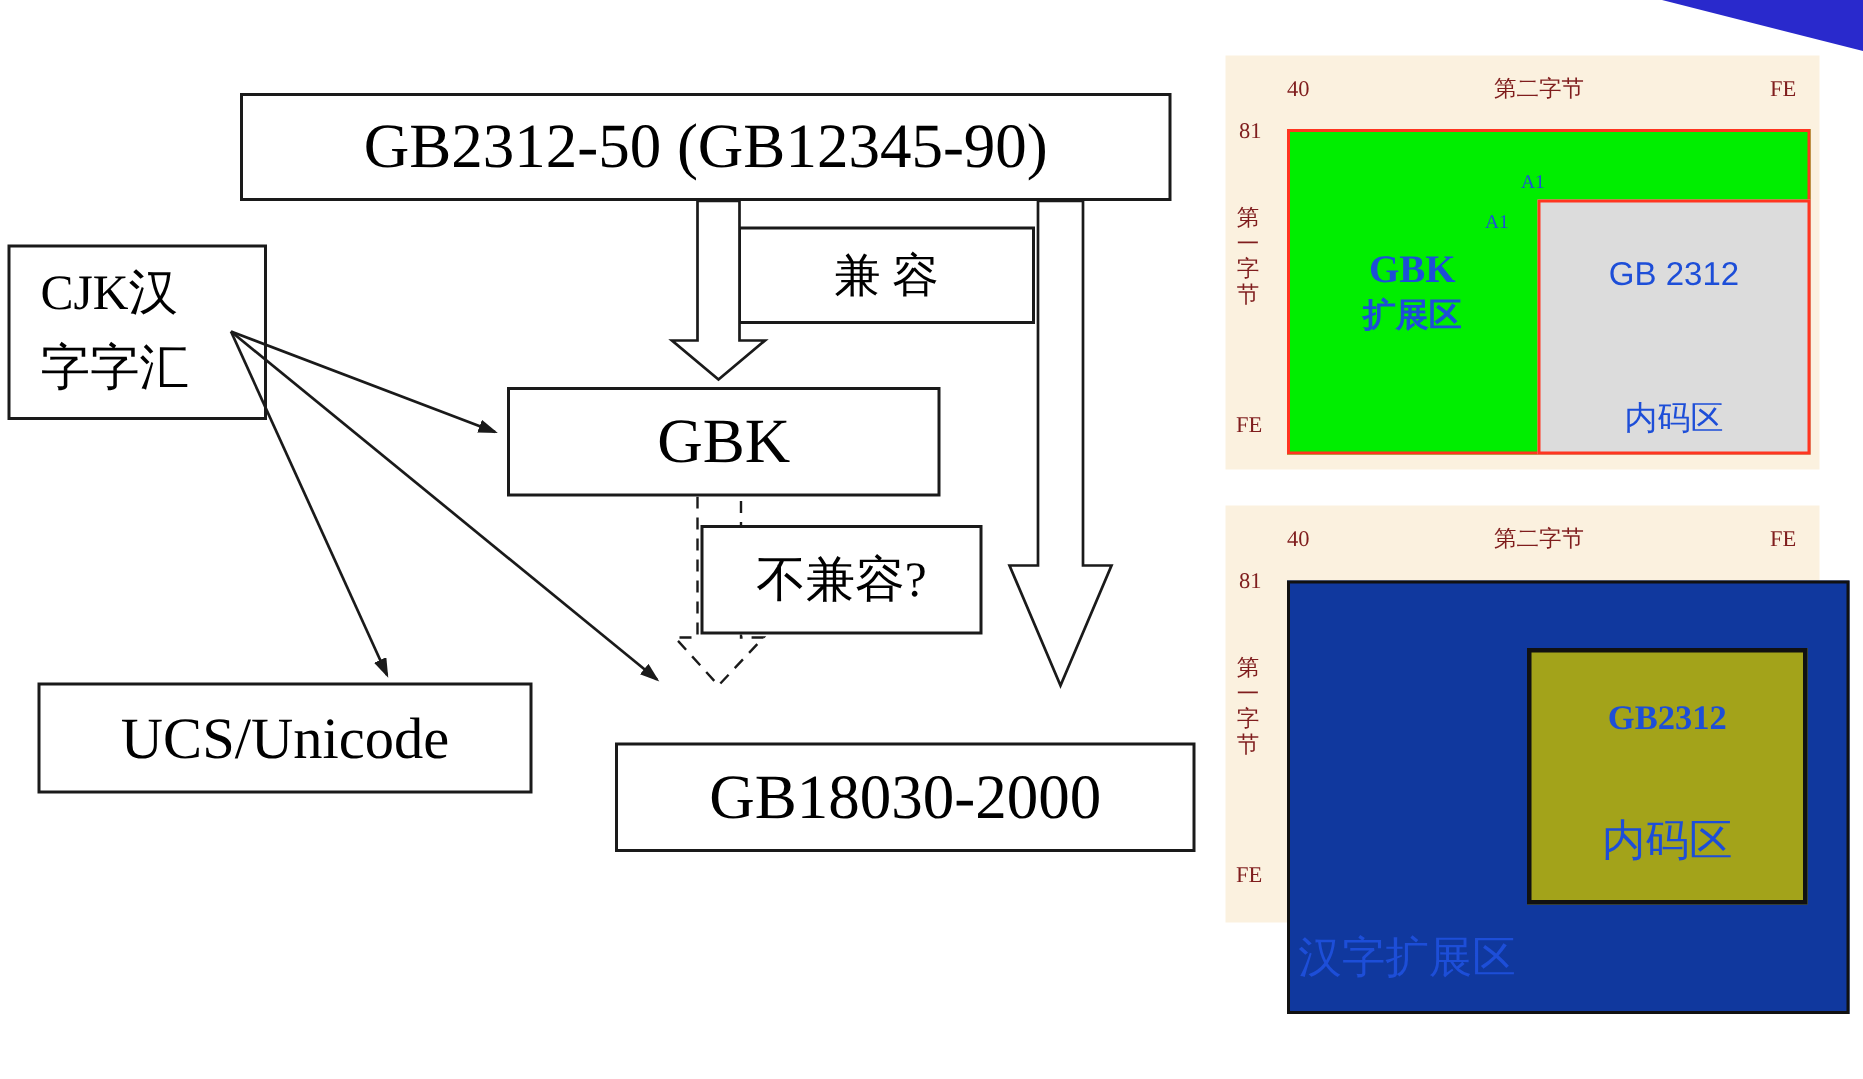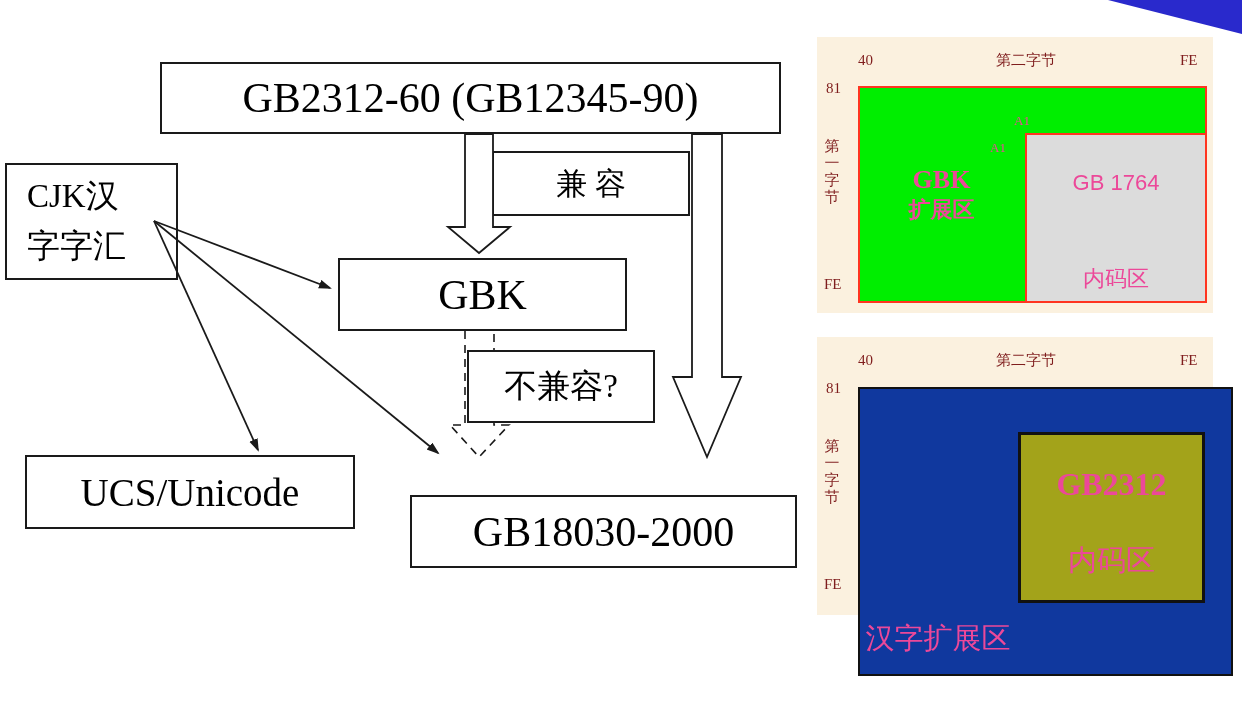--- a/index.html
+++ b/index.html
@@ -13,39 +13,39 @@
     position:absolute;background:#ffffff;border:2px solid #1a1a1a;
     display:flex;align-items:center;justify-content:center;
     color:#000;z-index:2;box-sizing:border-box;white-space:nowrap;
   }
   #arrows-over{z-index:3;}
   .panel{position:absolute;z-index:0;}
   .lbl{position:absolute;color:#7f1d1d;font-size:15px;line-height:1.1;z-index:2;}
   .ctr{text-align:center;}
   .vert{width:18px;line-height:17px;word-break:break-all;text-align:center;}
   .zone{position:absolute;box-sizing:border-box;}
-  .zonetext{position:absolute;text-align:center;color:#ec4899;z-index:3;}
+  .zonetext{position:absolute;text-align:center;color:#1d4ed8;z-index:3;}
   .b{font-weight:bold;}
   .sans{font-family:"Liberation Sans","DejaVu Sans",sans-serif;}
   #corner-triangle{
     position:absolute;right:0;top:0;width:134px;height:34px;z-index:4;
     clip-path:polygon(0 0,100% 0,100% 100%);
   }
 </style>
 </head>
 <body>
 
 <div id="stage">
 
   <svg class="layer" id="arrows-under">
     <path d="M465,331 L465,425 L450,425 L479,457 L509,425 L494,425 L494,331" fill="#ffffff" stroke="#1a1a1a" stroke-width="1.6" stroke-dasharray="8 6"></path>
   </svg>
 
   <div class="node" style="left:160px;top:62px;width:621px;height:72px;font-size:42px;">
-    <span>GB2312-60 (GB12345-90)</span>
+    <span>GB2312-50 (GB12345-90)</span>
   </div>
 
   <div class="node" style="left:492px;top:151px;width:198px;height:65px;font-size:31px;">
     <span>兼 容</span>
   </div>
 
   <div class="node" style="left:5px;top:163px;width:173px;height:117px;font-size:33px;justify-content:flex-start;padding-left:20px;">
     <span style="line-height:1.5;white-space:normal;">
       <span>CJK汉</span><br>
       <span>字字汇</span>
@@ -91,34 +91,34 @@
   <div class="lbl" style="left:824px;top:276px;">FE</div>
 
   <div class="zone" style="left: 858px; top: 86px; width: 349px; height: 217px; border: 2px solid rgb(255, 53, 32); z-index: 1; background-color: rgb(0, 238, 0);"></div>
   <div class="zone" style="left: 1025px; top: 133px; width: 182px; height: 170px; border: 2px solid rgb(255, 53, 32); z-index: 2; background-color: rgb(220, 220, 220);"></div>
 
   <div class="zonetext" style="left:1014px;top:113px;font-size:13px;">A1</div>
   <div class="zonetext" style="left:990px;top:140px;font-size:13px;">A1</div>
 
   <div class="zonetext b" style="left:858px;top:165px;width:167px;font-size:26px;">GBK</div>
   <div class="zonetext b" style="left:858px;top:195px;width:167px;font-size:22px;">扩展区</div>
-  <div class="zonetext sans" style="left:1025px;top:170px;width:182px;font-size:22px;">GB 1764</div>
+  <div class="zonetext sans" style="left:1025px;top:170px;width:182px;font-size:22px;">GB 2312</div>
   <div class="zonetext sans" style="left:1025px;top:264px;width:182px;font-size:22px;">内码区</div>
 
   <div class="panel" style="left: 817px; top: 337px; width: 396px; height: 278px; background-color: rgb(251, 241, 223);"></div>
 
   <div class="lbl" style="left:858px;top:352px;">40</div>
   <div class="lbl ctr" style="left:985px;top:352px;width:82px;">第二字节</div>
   <div class="lbl" style="left:1180px;top:352px;">FE</div>
   <div class="lbl" style="left:826px;top:380px;">81</div>
   <div class="lbl vert" style="left:823px;top:438px;">第一字节</div>
   <div class="lbl" style="left:824px;top:576px;">FE</div>
 
   <div class="zone" style="left: 858px; top: 387px; width: 375px; height: 289px; border: 2px solid rgb(17, 17, 17); z-index: 1; background-color: rgb(16, 56, 158);"></div>
   <div class="zone" style="left: 1018px; top: 432px; width: 187px; height: 171px; border: 3px solid rgb(17, 17, 17); z-index: 2; background-color: rgb(163, 163, 26);"></div>
 
-  <div class="zonetext b" style="left:1018px;top:466px;width:187px;font-size:32px;">GB2312</div>
+  <div class="zonetext b" style="left:1018px;top:466px;width:187px;font-size:23px;">GB2312</div>
   <div class="zonetext" style="left:1018px;top:541px;width:187px;font-size:29px;">内码区</div>
   <div class="zonetext" style="left:855px;top:583px;width:166px;font-size:29px;margin-top:36px;">汉字扩展区</div>
 
   <div id="corner-triangle" style="background-color: rgb(41, 41, 204);"></div>
 
 </div>
 
 </body></html>

